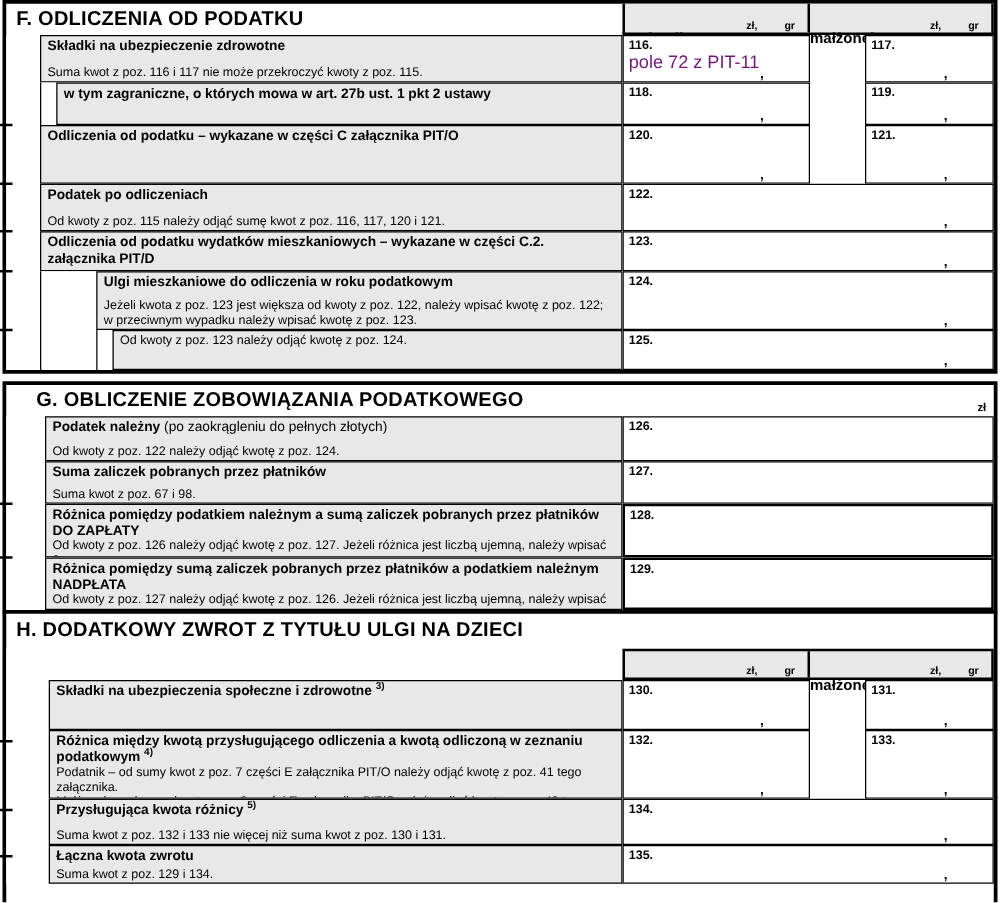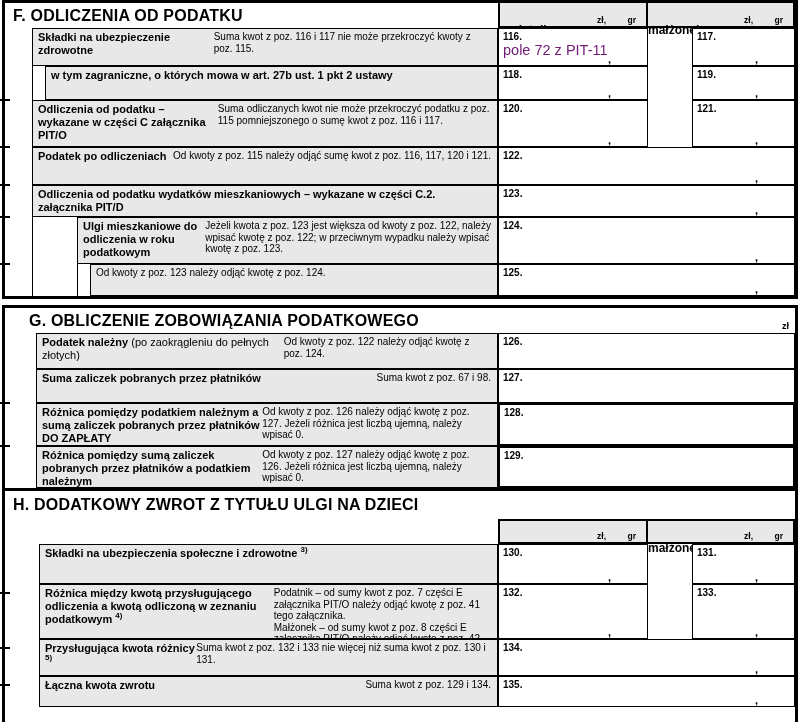--- a/index.html
+++ b/index.html
@@ -6,21 +6,21 @@
   html,body { background:#fff; }
   body { font-family:"Liberation Sans", sans-serif; color:#000; }
   .form { position:relative; width:801px; height:722px; background:#fff; overflow:hidden; }
   .section { position:absolute; left:2px; width:796px; border:3px solid #000; background:#fff; }
   .row { display:flex; width:100%; }
   .g { flex:0 0 27px; background:#fff; }
   .gf { flex-basis:27px; } .gg { flex-basis:31px; } .gh { flex-basis:34px; }
   .sub { border-left:1px solid #000; background:#fff; }
   .s13 { flex:0 0 13px; } .s45 { flex:0 0 45px; }
   .label { flex:1; border:1px solid #000; background:#e8e8e8; padding:2px 6px 1px 5px;
-           display:flex; justify-content:space-between; overflow:hidden; }
+           display:flex; flex-direction:column; justify-content:space-between; overflow:hidden; }
   .rtitle { font-size:11px; font-weight:bold; line-height:13px; }
   .rtitle .tnorm { font-weight:normal; }
   .rtitle2 { font-size:11px; font-weight:bold; line-height:12px; }
   .rhint { font-size:10px; line-height:11.5px; font-weight:normal; }
   .fsup { font-size:8px; vertical-align:super; line-height:0; }
   .fields { flex:0 0 297px; display:flex; }
   .field { position:relative; background:#fff; border:1px solid #000; }
   .field.thick { border-width:2px; }
   .w1 { flex:0 0 150px; } .w2 { flex:1;margin-left:44px; } .full { flex:1; }
   .fnum { font-size:10px; font-weight:bold; padding:2px 0 0 4px; }
@@ -99,21 +99,20 @@
           <div class="fnum">119.</div>
           <span class="comma">,</span>
         </div>
       </div>
     </div>
 
     <div class="row" style="height:47px;">
       <div class="g gf"></div>
       <div class="label">
         <div class="rtitle">Odliczenia od podatku – wykazane w części C załącznika PIT/O</div>
-        <div class="rhint">Suma odliczanych kwot nie może przekroczyć podatku z poz. 115 pomniejszonego o sumę kwot z poz. 116 i 117.</div>
       </div>
       <div class="fields">
         <div class="field w1">
           <div class="fnum">120.</div>
           <span class="comma">,</span>
         </div>
         <div class="field w2">
           <div class="fnum">121.</div>
           <span class="comma">,</span>
         </div>

